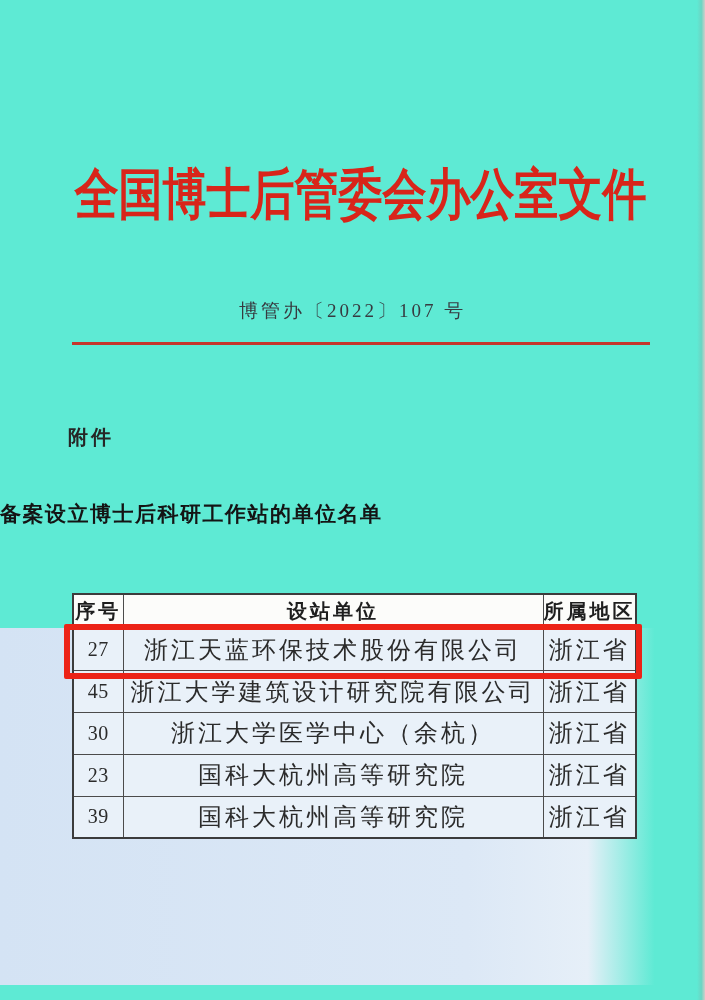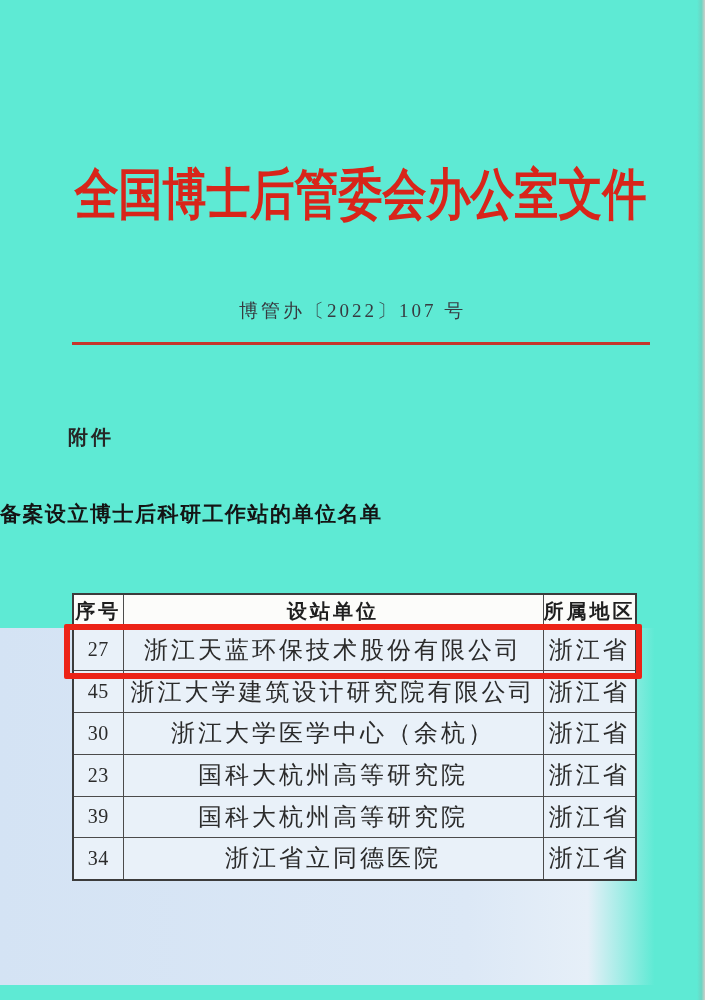--- a/index.html
+++ b/index.html
@@ -184,23 +184,18 @@
         <tr>
       <td class="num">23</td>
       <td>国科大杭州高等研究院</td>
       <td>浙江省</td>
     </tr>
         <tr>
       <td class="num">39</td>
       <td>国科大杭州高等研究院</td>
       <td>浙江省</td>
     </tr>
-        <tr>
-      <td class="num">34</td>
-      <td>浙江省立同德医院</td>
-      <td>浙江省</td>
-    </tr>
       </tbody>
   </table>
 
   <div class="highlight-box"></div>
 
 </div>
 
 </body></html>

